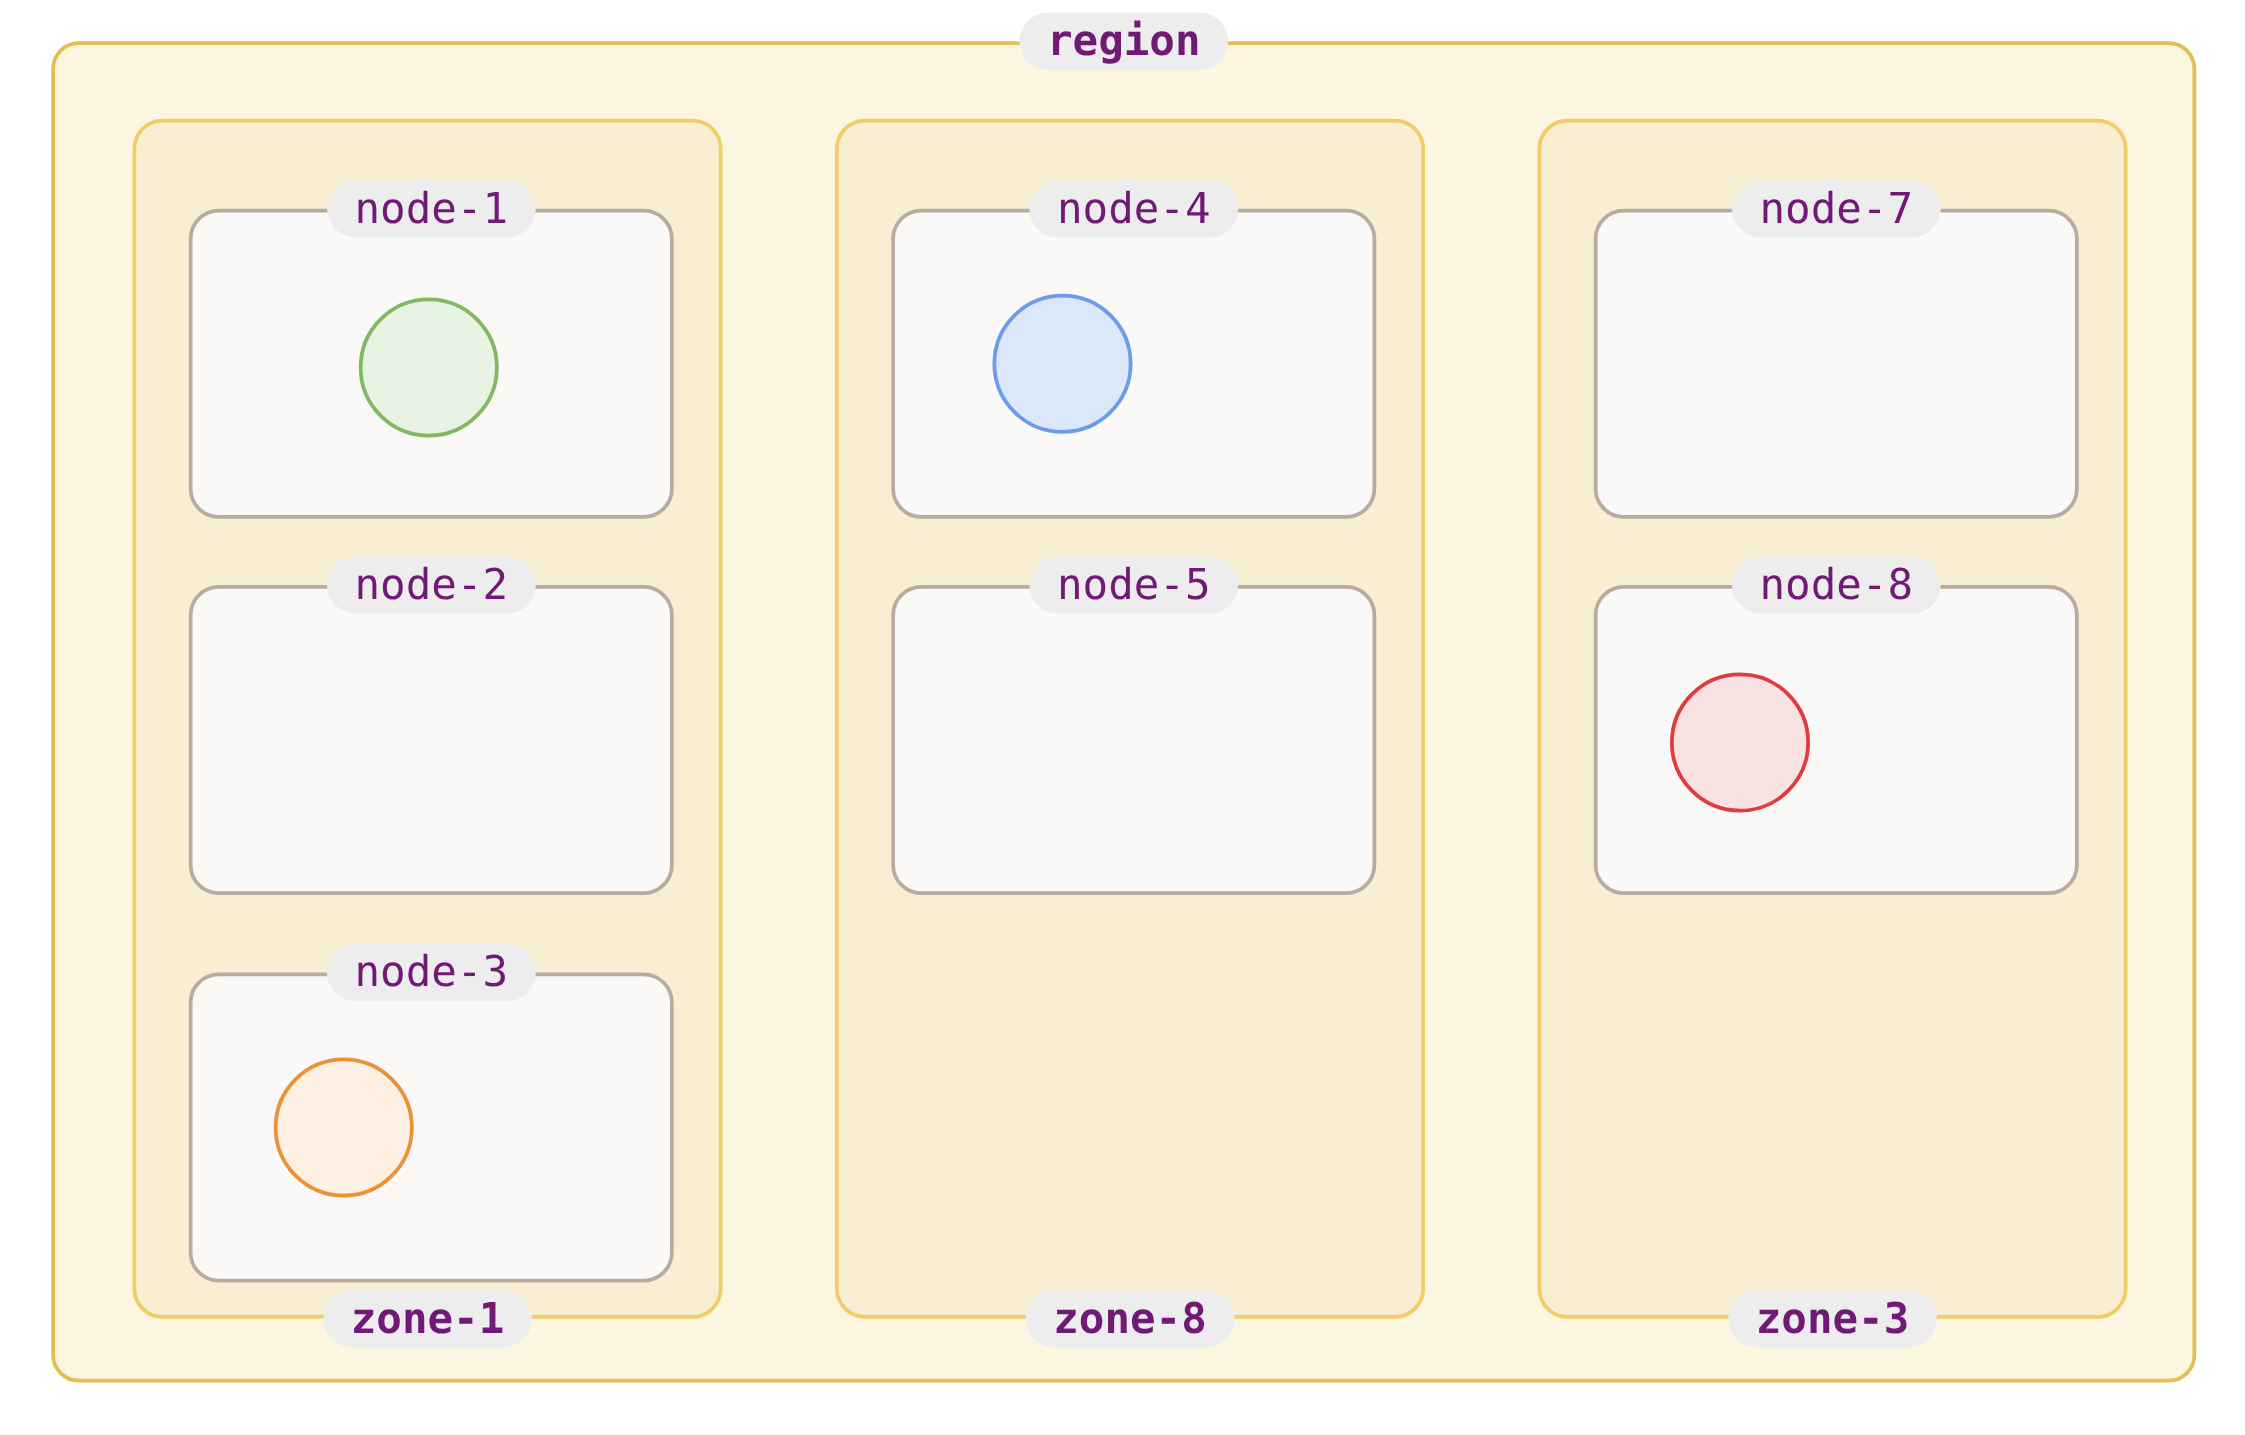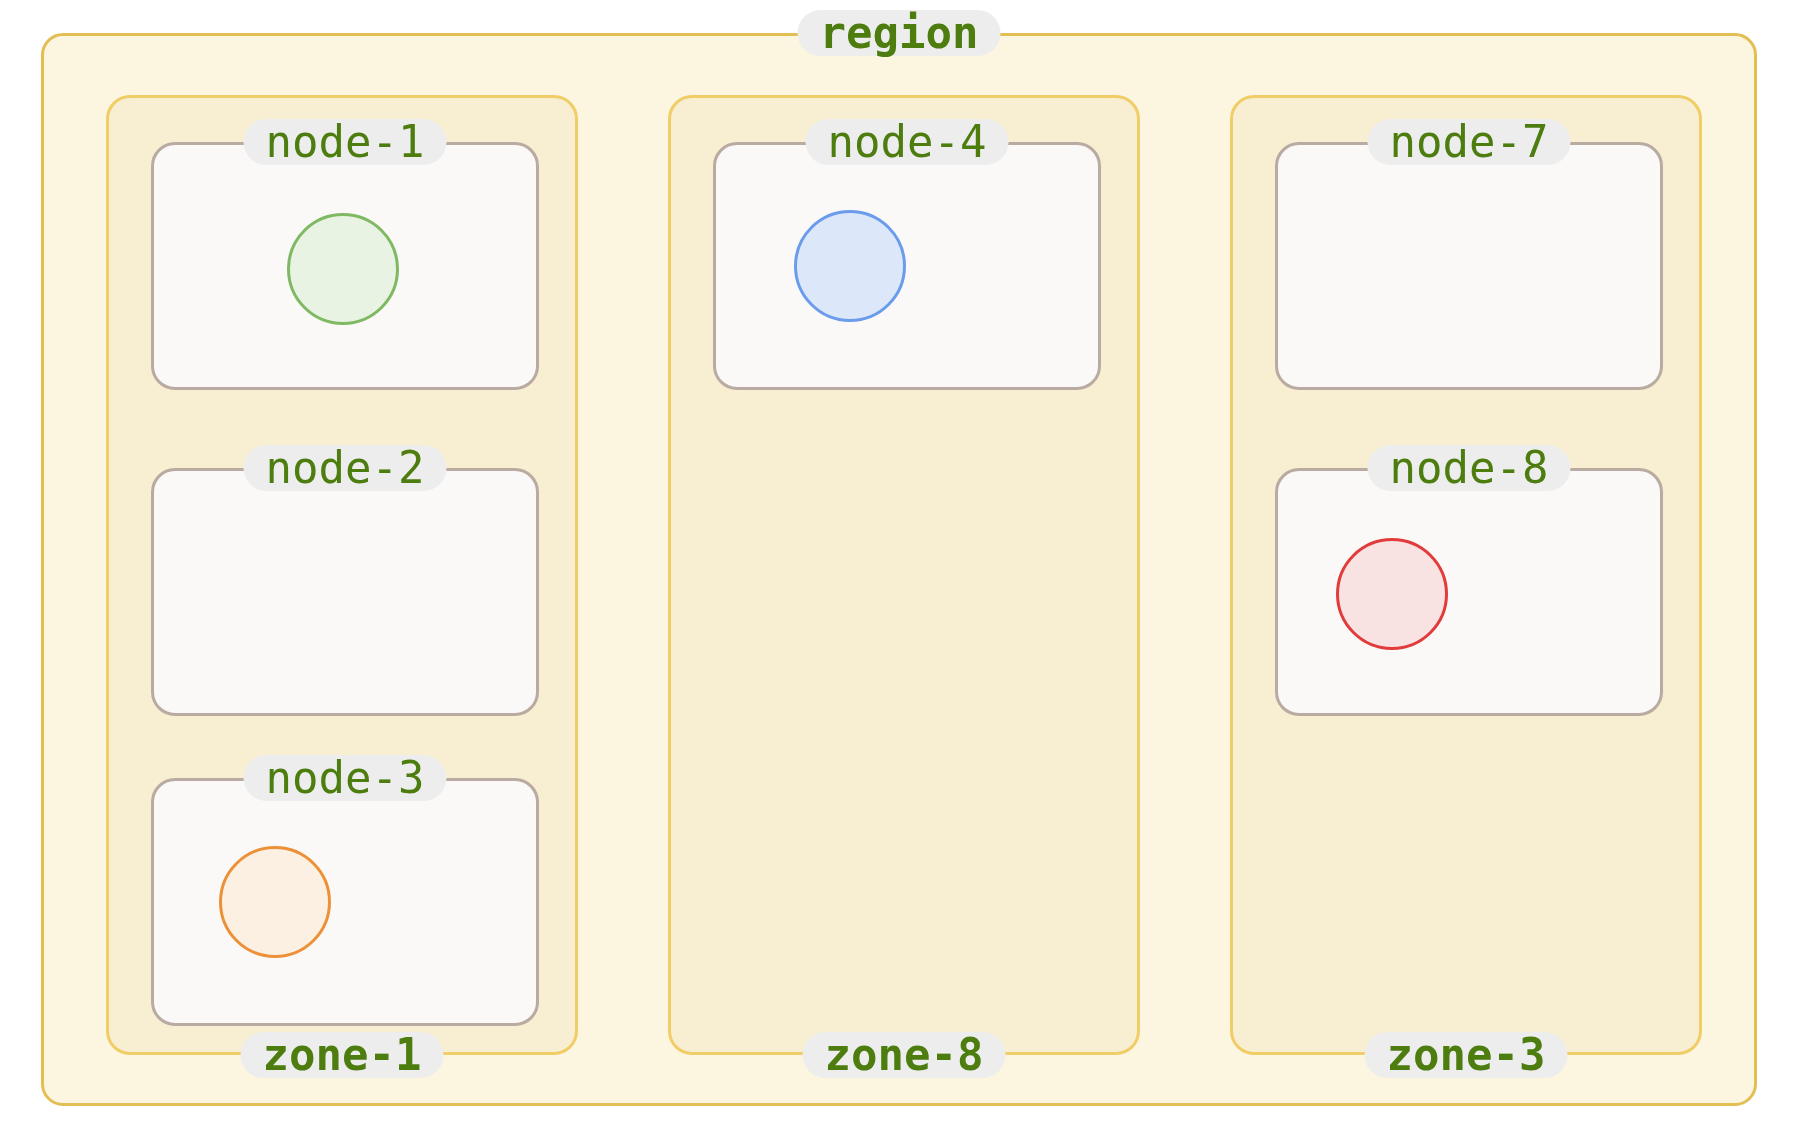--- a/index.html
+++ b/index.html
@@ -15,26 +15,26 @@
     position:absolute;top:59px;width:472px;height:960px;
     border:3px solid #f1cd68;background:#f8efd2;border-radius:24px;box-sizing:border-box;
   }
   .zone-pos-0{left:62px}
   .zone-pos-1{left:624px}
   .zone-pos-2{left:1186px}
   .node{
     position:absolute;left:42px;width:388px;height:248px;
     border:3px solid #b9aba2;background:#faf9f7;border-radius:24px;box-sizing:border-box;
   }
-  .row-0{top:44px}
+  .row-0{top:69px}
   .row-1{top:370px}
   .row-2{top:680px}
   .pill{
     position:absolute;left:50%;height:46px;line-height:46px;padding:0 22px;
-    background:#ededed;color:#4d7c0f;border-radius:23px;font-size:44px;white-space:nowrap;
+    background:#ededed;color:#701a75;border-radius:23px;font-size:34px;white-space:nowrap;
     z-index:2;
   }
   .pill-top{top:-3px;transform:translate(-50%,-50%);}
   .pill-bottom{bottom:-3px;transform:translate(-50%,50%);}
   .pill-bold{font-weight:bold;}
   .circle{
     position:absolute;width:112px;height:112px;border-radius:50%;
     border:3px solid transparent;box-sizing:border-box;
   }
 </style>
@@ -60,20 +60,24 @@
         <div class="circle" style="border-color: rgb(236, 145, 56); background-color: rgb(251, 240, 225); left: 65px; top: 65px;"></div>
       </div>
     </div>
 
     <div class="zone zone-pos-1" style="border-color: rgb(241, 205, 104); background-color: rgb(248, 239, 210);">
       <div class="pill pill-bottom pill-bold">zone-8</div>
       <div class="node row-0" style="border-color: rgb(185, 171, 162); background-color: rgb(250, 249, 247); text-align: center;">
         <div class="pill pill-top">node-4</div>
         <div class="circle" style="border-color: rgb(107, 156, 236); background-color: rgb(220, 232, 250); left: 78px; top: 65px;"></div>
       </div>
+      <div class="node row-1" style="border-color: rgb(185, 171, 162); background-color: rgb(250, 249, 247);">
+        <div class="pill pill-top">node-5</div>
+
+      </div>
     </div>
 
     <div class="zone zone-pos-2" style="border-color: rgb(241, 205, 104); background-color: rgb(248, 239, 210);">
       <div class="pill pill-bottom pill-bold">zone-3</div>
       <div class="node row-0" style="border-color: rgb(185, 171, 162); background-color: rgb(250, 249, 247);">
         <div class="pill pill-top">node-7</div>
 
       </div>
       <div class="node row-1" style="border-color: rgb(185, 171, 162); background-color: rgb(250, 249, 247);">
         <div class="pill pill-top">node-8</div>

